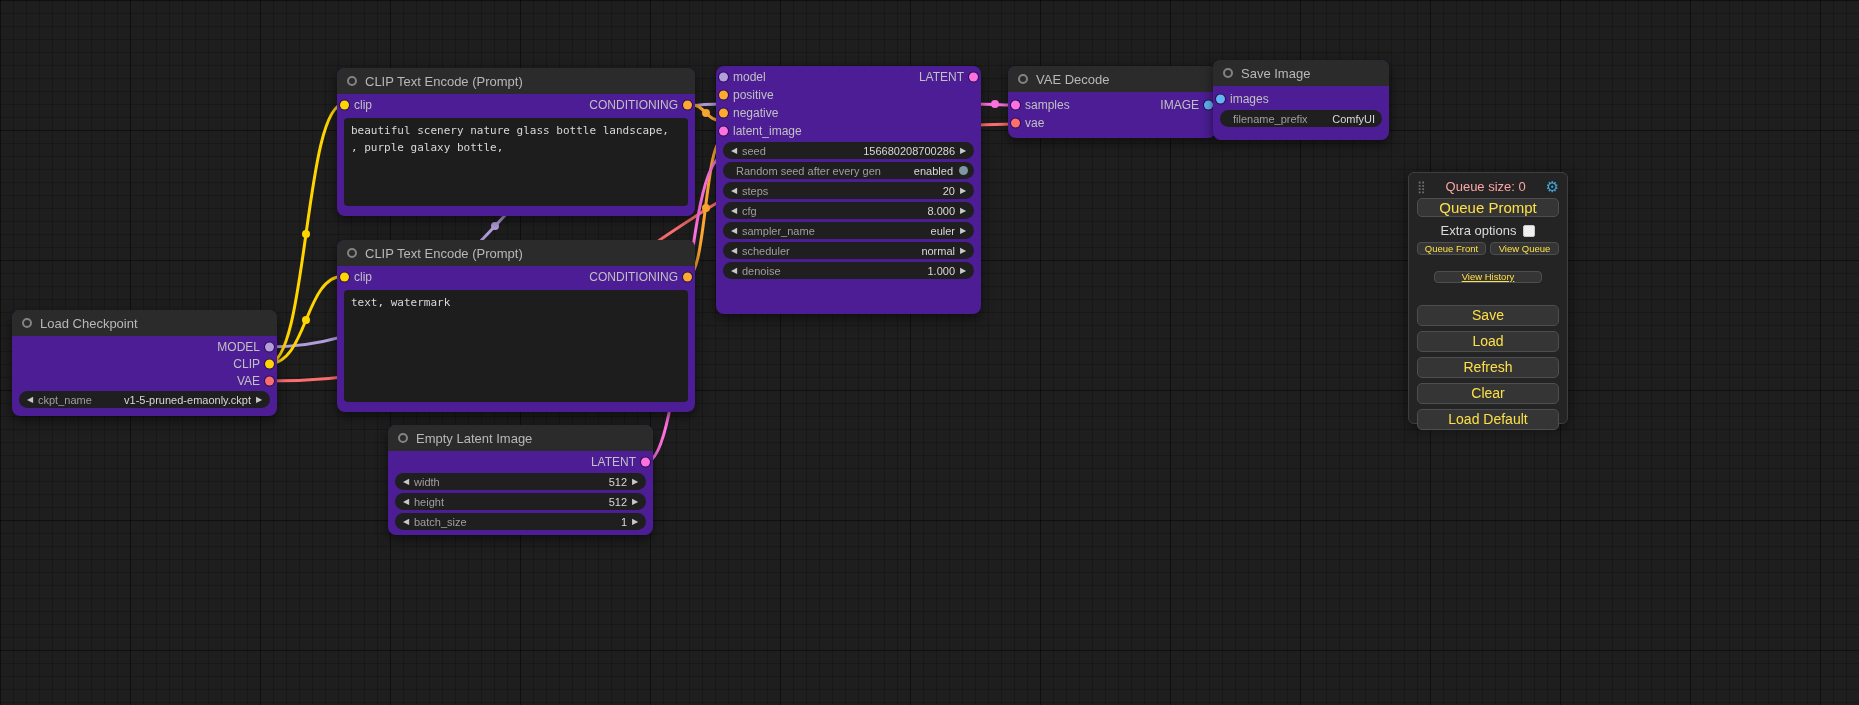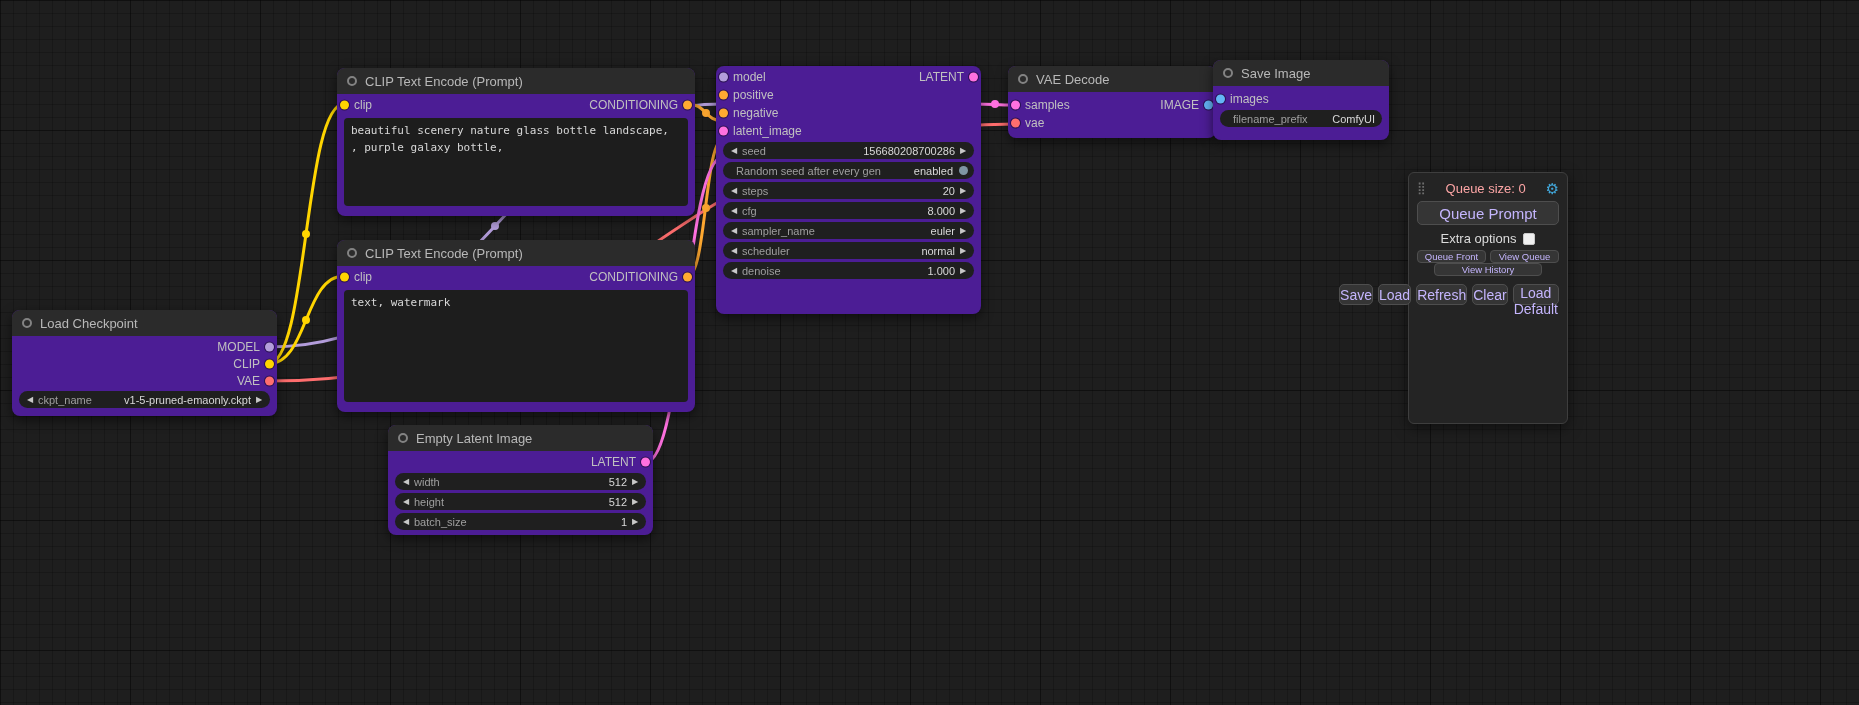--- a/index.html
+++ b/index.html
@@ -44,32 +44,32 @@
     font-family:"DejaVu Sans Mono",monospace;font-size:11px;line-height:1.5;
     padding:5px 7px;resize:none;outline:none;}
 
   .queue-panel{position:absolute;left:1408px;top:172px;width:160px;height:252px;z-index:3;
     background:#242424;border:1px solid #3e3e3e;border-radius:6px;box-sizing:border-box;
     padding:6px 8px;box-shadow:0 4px 14px rgba(0,0,0,.5);display:flex;flex-direction:column;}
   .qp-header{display:flex;align-items:center;height:18px;}
   .qp-drag{color:#6d6d6d;font-size:12px;cursor:grab;flex:none;}
   .qp-size{flex:1;text-align:center;color:#fca5a5;font-size:13px;}
   .qp-gear{flex:none;font-size:15px;line-height:1;cursor:pointer;}
-  .qp-btn{background:#353535;border:1px solid #4e4e4e;border-radius:5px;color:#c4b5fd;
+  .qp-btn{background:#353535;border:1px solid #4e4e4e;border-radius:5px;color:#fde047;
     font-family:"Liberation Sans",sans-serif;font-size:14px;height:21px;cursor:pointer;
     padding:0;display:block;width:100%;}
   .qp-primary{height:24px;font-size:15px;margin-top:4px;}
   .qp-extra{display:flex;align-items:center;justify-content:center;gap:7px;
     margin-top:6px;height:15px;color:#dcdcdc;font-size:13px;}
   .qp-checkbox{width:10px;height:10px;border:1px solid #c9c9c9;background:#efefef;
     display:inline-block;border-radius:2px;cursor:pointer;}
   .qp-row{display:flex;gap:4px;margin-top:4px;}
   .qp-small{height:13px;font-size:9.5px;border-radius:4px;line-height:1;}
-  .qp-history{width:76%;margin:0 auto 0;}
-  .qp-stack{display:flex;flex-direction:row;gap:5px;margin-top:8px;justify-content:flex-end;}
+  .qp-history{width:76%;margin:16px auto 0;text-decoration:underline;}
+  .qp-stack{display:flex;flex-direction:column;gap:5px;margin-top:22px;}
 </style>
 </head>
 <body>
 
 <div class="canvas"></div>
 
 <svg class="wires" width="1859" height="705">
   <path class="wire" d="M268,347 C495,347 496,104 723,104" stroke="#B39DDB"></path>
   <path class="wire" d="M268,364 C308,364 304,104 344,104" stroke="#FFD500"></path>
   <path class="wire" d="M268,364 C308,364 304,276 344,276" stroke="#FFD500"></path>

